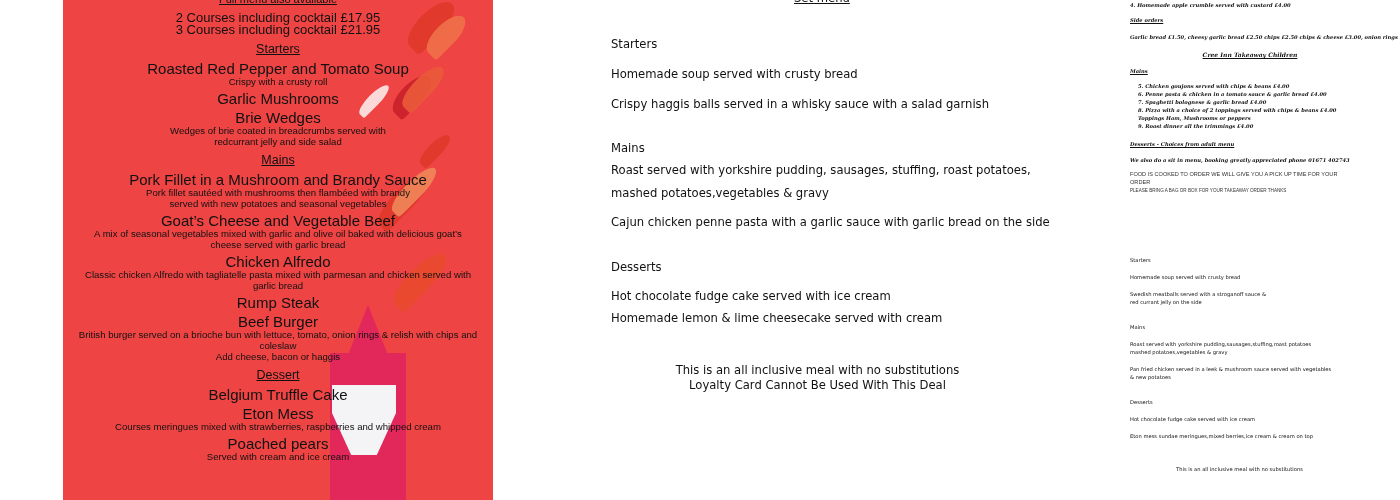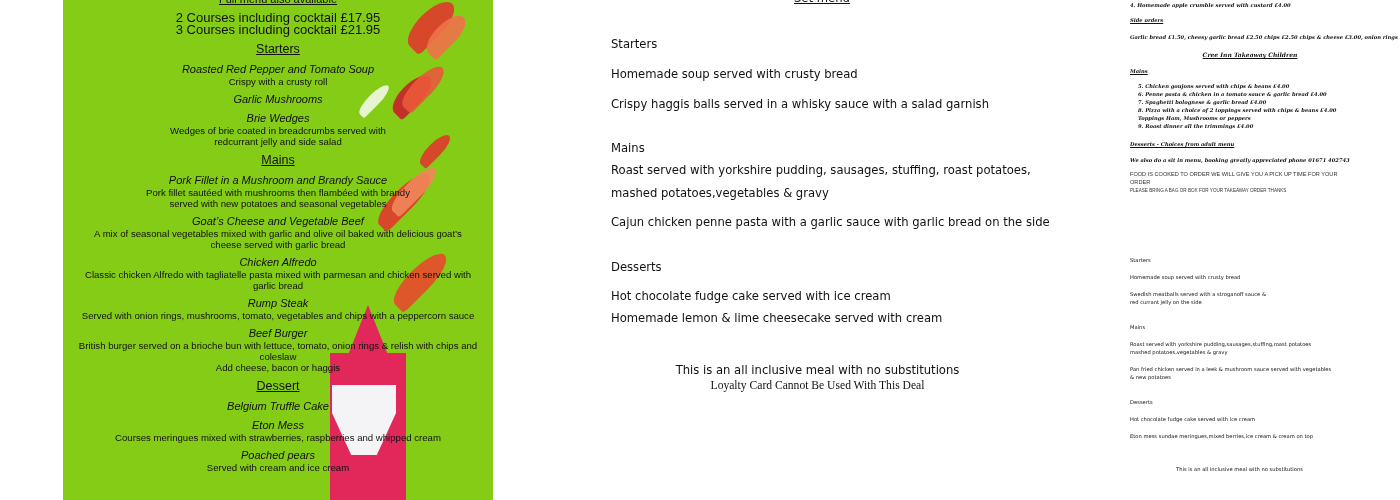--- a/index.html
+++ b/index.html
@@ -1,25 +1,25 @@
 <!DOCTYPE html>
 <html><head>
 <meta charset="utf-8">
 <style>
   html, body { margin:0; padding:0; }
   body { width:1400px; height:500px; overflow:hidden; background:#ffffff; position:relative; font-family:"Liberation Sans", sans-serif; color:#111; }
 
   
-  .left-panel { position:absolute; left:63px; top:0; width:430px; height:500px; background:#84cc16; overflow:hidden; }
+  .left-panel { position:absolute; left:63px; top:0; width:430px; height:500px; background:#ef4444; overflow:hidden; }
   .left-content { position:absolute; left:0; top:-8px; width:430px; text-align:center; z-index:2; }
   .left-content .full-menu { font-size:11px; text-decoration:underline; line-height:14px; height:14px; }
   .left-content .prices { font-size:13px; line-height:12px; margin-top:6px; }
   .left-content .section { font-size:12.5px; text-decoration:underline; margin-top:6px; line-height:15px; }
   .left-content .dish { margin-top:5px; }
-  .left-content .dish-title { font-size:11px; line-height:14px;font-style:italic; }
+  .left-content .dish-title { font-size:15px; line-height:14px; }
   .left-content .dish-desc { font-size:9.6px; line-height:11px; }
 
   .deco { position:absolute; z-index:1; }
   .heart { position:absolute; border-radius:50% 50% 10% 50%; transform:rotate(45deg); opacity:0.9; }
 
   
   .center-doc { position:absolute; left:611px; top:0; width:460px; font-family:"DejaVu Sans", sans-serif; font-size:11.6px; color:#111; }
   .center-doc .doc-title { position:absolute; left:183px; top:-9px; font-size:11.6px; text-decoration:underline; white-space:nowrap; }
   .center-doc .line { position:absolute; left:0; white-space:nowrap; line-height:15px; }
   .center-doc .footer { position:absolute; left:0; width:413px; text-align:center; line-height:15px; }
@@ -88,21 +88,20 @@
       <div class="dish-desc">A mix of seasonal vegetables mixed with garlic and olive oil baked with delicious goat’s</div>
       <div class="dish-desc">cheese served with garlic bread</div>
     </div>
     <div class="dish">
       <div class="dish-title">Chicken Alfredo</div>
       <div class="dish-desc">Classic chicken Alfredo with tagliatelle pasta mixed with parmesan and chicken served with</div>
       <div class="dish-desc">garlic bread</div>
     </div>
     <div class="dish">
       <div class="dish-title">Rump Steak</div>
-      <div class="dish-desc">Served with onion rings, mushrooms, tomato, vegetables and chips with a peppercorn sauce</div>
     </div>
     <div class="dish">
       <div class="dish-title">Beef Burger</div>
       <div class="dish-desc">British burger served on a brioche bun with lettuce, tomato, onion rings &amp; relish with chips and</div>
       <div class="dish-desc">coleslaw</div>
       <div class="dish-desc">Add cheese, bacon or haggis</div>
     </div>
 
     <div class="section">Dessert</div>
     <div class="dish">
@@ -125,21 +124,21 @@
   <div class="line" style="top:67px;">Homemade soup served with crusty bread</div>
   <div class="line" style="top:97px;">Crispy haggis balls served in a whisky sauce with a salad garnish</div>
   <div class="line" style="top:141px;">Mains</div>
   <div class="line" style="top:163px;">Roast served with yorkshire pudding, sausages, stuffing, roast potatoes,</div>
   <div class="line" style="top:186px;">mashed potatoes,vegetables &amp; gravy</div>
   <div class="line" style="top:215px;">Cajun chicken penne pasta with a garlic sauce with garlic bread on the side</div>
   <div class="line" style="top:260px;">Desserts</div>
   <div class="line" style="top:289px;">Hot chocolate fudge cake served with ice cream</div>
   <div class="line" style="top:311px;">Homemade lemon &amp; lime cheesecake served with cream</div>
   <div class="footer" style="top:363px;">This is an all inclusive meal with no substitutions</div>
-  <div class="footer" style="top:378px;font-family:Liberation Serif, serif;">Loyalty Card Cannot Be Used With This Deal</div>
+  <div class="footer" style="top:378px;">Loyalty Card Cannot Be Used With This Deal</div>
 </div>
 
 <div class="right-doc">
   <div class="r italic" style="top:2px;">4.   Homemade apple crumble served with custard £4.00</div>
   <div class="r italic u" style="top:17px;">Side orders</div>
   <div class="r italic" style="top:34px;">Garlic bread £1.50, cheesy garlic bread £2.50 chips £2.50 chips &amp; cheese £3.00, onion rings £1.75</div>
   <div class="r italic u center" style="top:51px;font-size:6px;">Cree Inn Takeaway Children</div>
   <div class="r italic u" style="top:68px;">Mains</div>
   <div class="r italic" style="top:83px;left:8px;">5.   Chicken goujons served with chips &amp; beans £4.00</div>
   <div class="r italic" style="top:91px;left:8px;">6.   Penne pasta &amp; chicken in a tomato sauce &amp; garlic bread £4.00</div>

